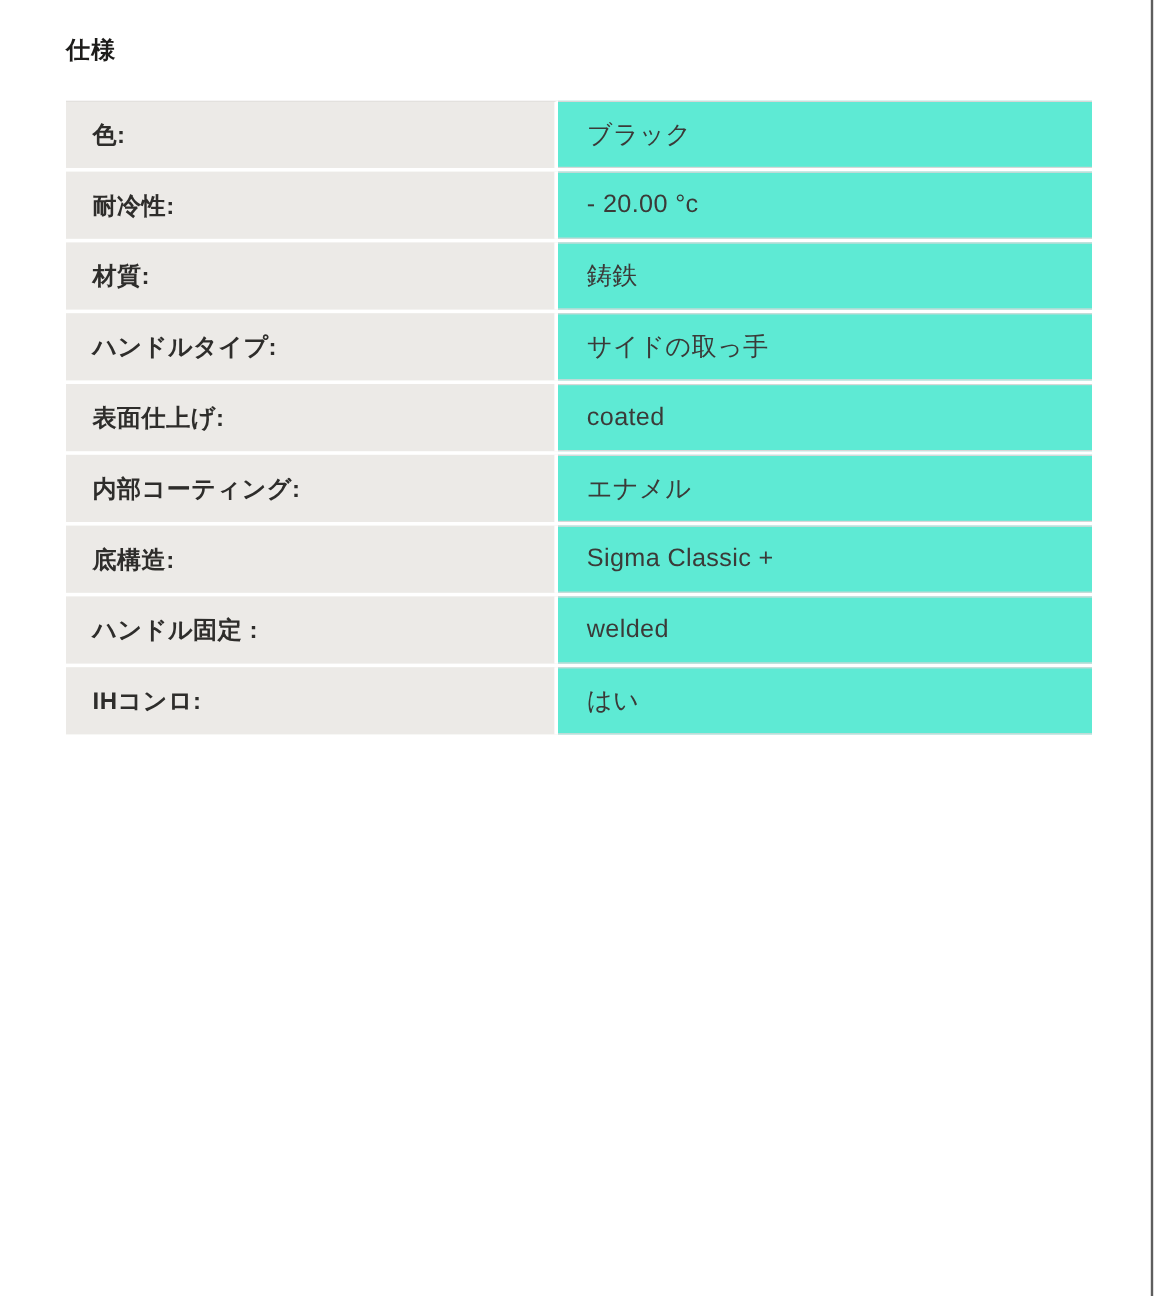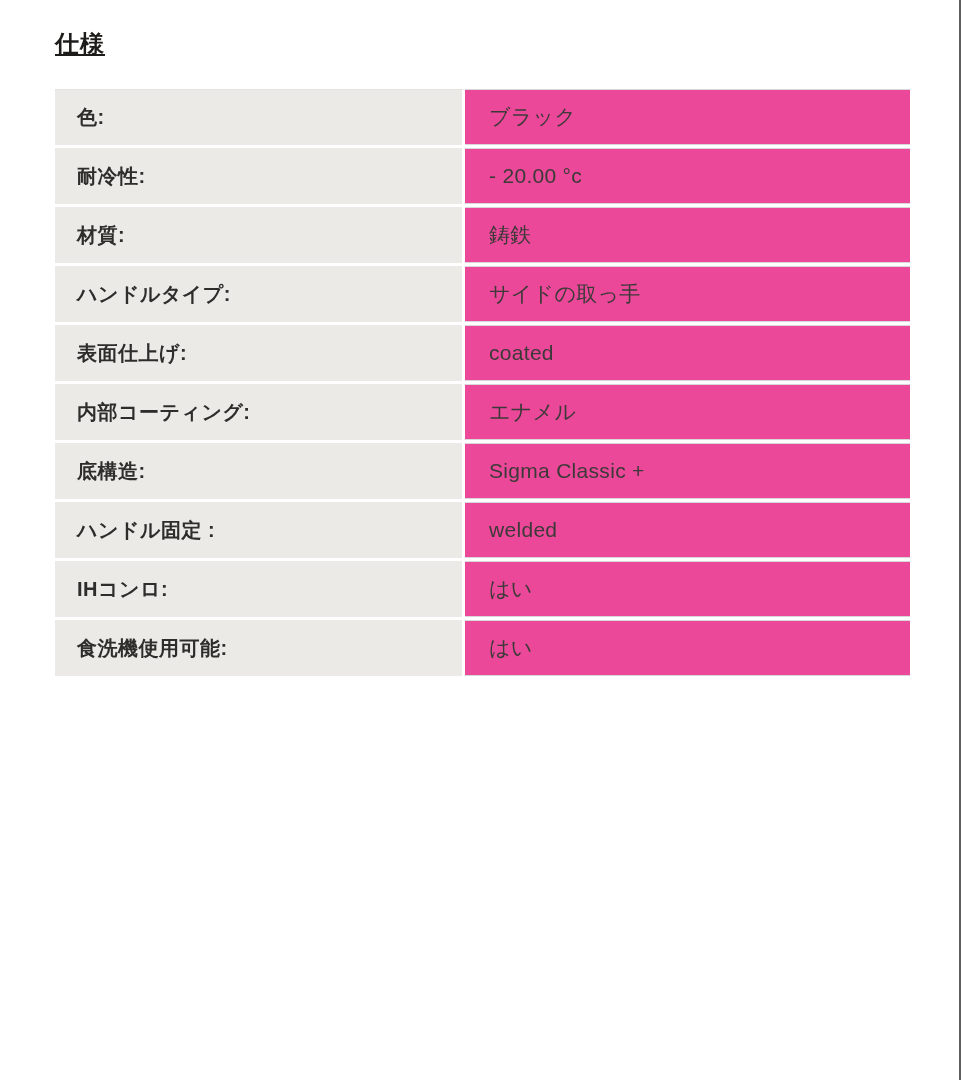--- a/index.html
+++ b/index.html
@@ -15,25 +15,24 @@
   html,body{margin:0;padding:0;}
   body{
     width:962px;height:1080px;
     background:var(--page-bg);
     font-family:"Liberation Sans","DejaVu Sans",sans-serif;
     position:relative;overflow:hidden;
     padding:28px 50px 0 55px;
   }
   .page-title{
     margin:0 0 26px 0;
-    font-size:24px;
+    font-size:20px;
     font-weight:bold;
     color:var(--title-text);
     letter-spacing:1px;
-    text-decoration:underline;
   }
   table.spec-table{
     width:855px;
     table-layout:fixed;
     border-collapse:separate;
     border-spacing:0 3px;
   }
   .spec-table col.c-label{width:410px;}
   .spec-table col.c-value{width:445px;}
   .spec-table th,
@@ -47,21 +46,21 @@
   .spec-table th{
     background:var(--label-bg);
     border-right:3px solid var(--page-bg);
     padding:0 10px 0 22px;
     font-size:20px;
     font-weight:bold;
     color:var(--label-text);
     letter-spacing:0.5px;
   }
   .spec-table td{
-    background:#ec4899;
+    background:#5eead4;
     border-top:1px solid var(--row-border);
     border-bottom:1px solid var(--row-border);
     padding:0 10px 0 24px;
     font-size:21px;
     font-weight:normal;
     color:var(--value-text);
     letter-spacing:0.3px;
   }
   .spec-table tr:first-child th{
     border-top:1px solid #E3E1DE;
@@ -128,20 +127,16 @@
 
 
   <tr>
     <th>IHコンロ:</th>
     <td>はい</td>
   </tr>
 
 
 
 
-  <tr>
-    <th>食洗機使用可能:</th>
-    <td>はい</td>
-  </tr>
 </tbody>
 </table>
 
 <div class="screen-edge-line"></div>
 
 </body></html>

